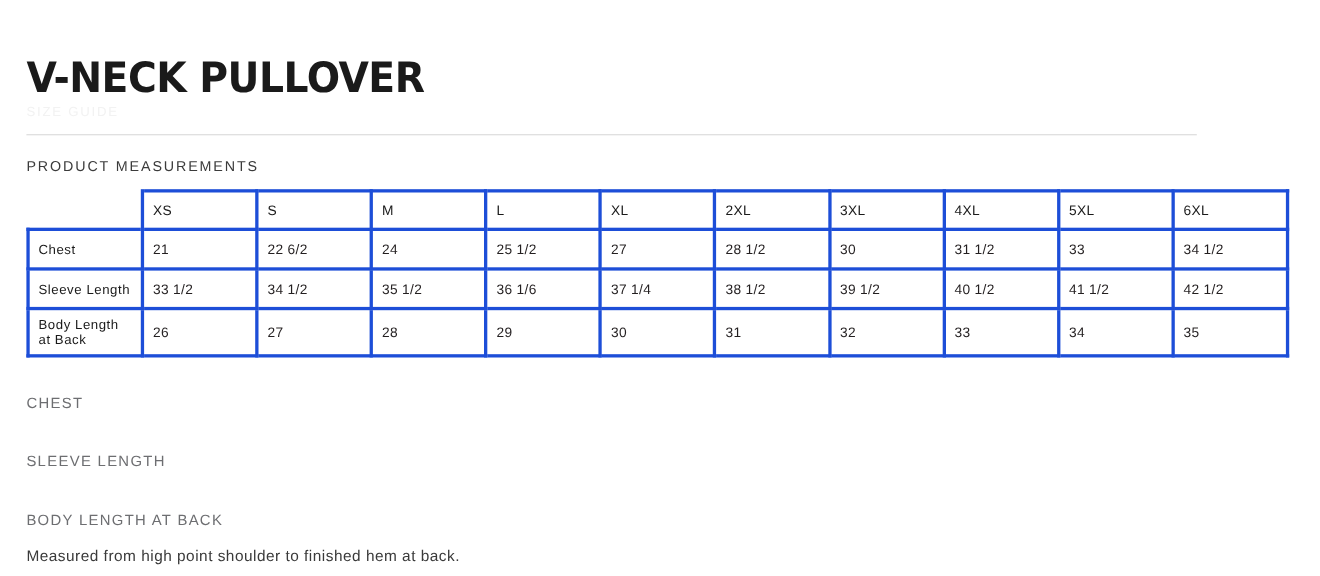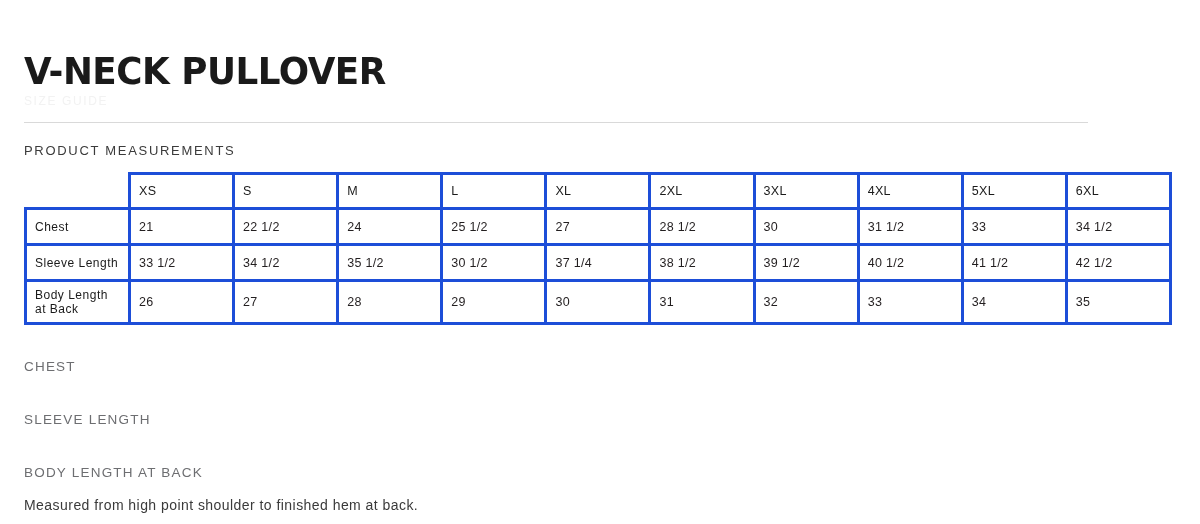--- a/index.html
+++ b/index.html
@@ -149,36 +149,36 @@
         <th>3XL</th>
         <th>4XL</th>
         <th>5XL</th>
         <th>6XL</th>
       </tr>
     </thead>
     <tbody>
       <tr>
         <th>Chest</th>
         <td>21</td>
-        <td>22 1/2</td>
+        <td>22 6/2</td>
         <td>24</td>
         <td>25 1/2</td>
         <td>27</td>
         <td>28 1/2</td>
         <td>30</td>
         <td>31 1/2</td>
         <td>33</td>
         <td>34 1/2</td>
       </tr>
       <tr>
         <th>Sleeve Length</th>
         <td>33 1/2</td>
         <td>34 1/2</td>
         <td>35 1/2</td>
-        <td>30 1/2</td>
+        <td>36 1/6</td>
         <td>37 1/4</td>
         <td>38 1/2</td>
         <td>39 1/2</td>
         <td>40 1/2</td>
         <td>41 1/2</td>
         <td>42 1/2</td>
       </tr>
       <tr>
         <th>Body Length at Back</th>
         <td>26</td>

